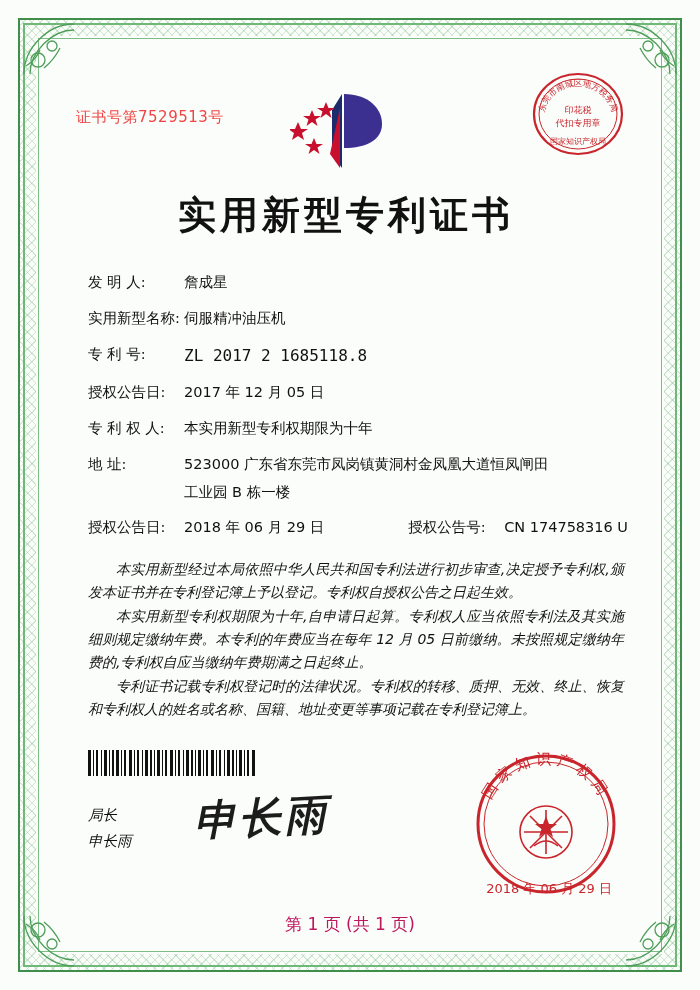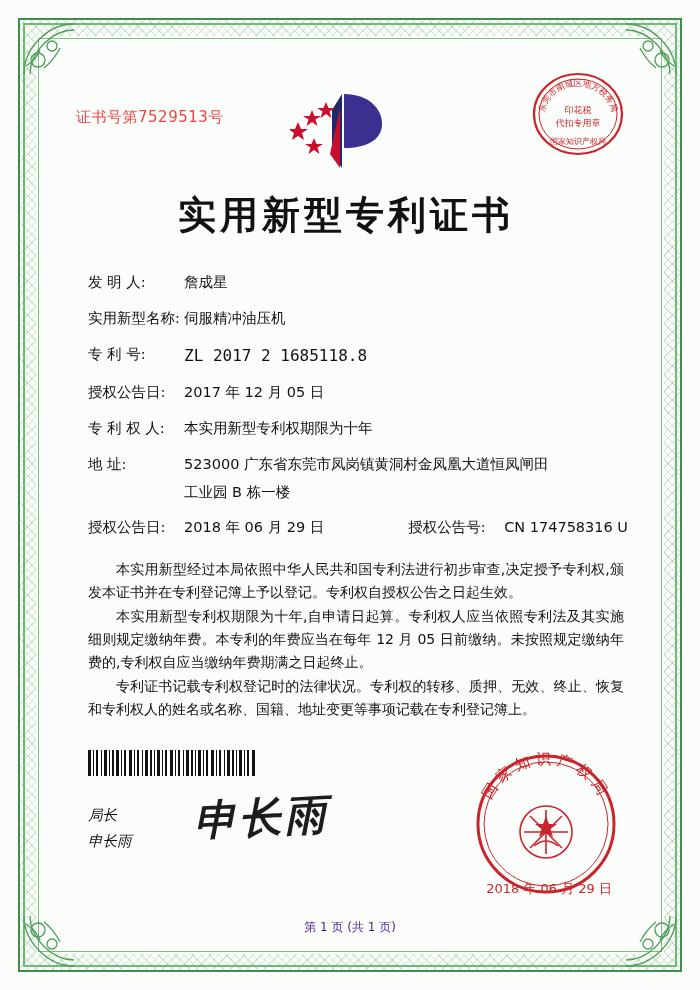--- a/index.html
+++ b/index.html
@@ -86,21 +86,21 @@
   }
   .val{flex:1;}
   .val.mono{font-family:"DejaVu Sans Mono","Liberation Mono",monospace;font-size:16px;}
   .row-two{display:flex;margin-bottom:12px;justify-content:space-between;}
   .half{display:flex;}
   .half.left{width:300px;}
   .addr2{margin-left:96px;margin-top:-8px;margin-bottom:14px;}
 
   .paras{
     position:absolute;left:26px;right:14px;top:498px;
-    font-size:14px;line-height:1.62;color:#111;text-align:justify;
+    font-size:14px;line-height:1.62;color:#111;text-align:justify;font-style:italic;
   }
   .paras p{margin:0 0 2px 0;text-indent:2em;}
 
   .barcode{
     position:absolute;left:26px;top:690px;
     width:168px;height:26px;
   }
   .sign-label{
     position:absolute;left:26px;top:742px;
     font-size:14.5px;line-height:1.8;color:#111;font-style:italic;
@@ -116,21 +116,21 @@
   .seal-main{
     position:absolute;right:18px;top:690px;width:148px;height:148px;
   }
   .seal-date{
     position:absolute;right:26px;top:820px;
     font-size:13px;color:#c9252c;
     font-family:"DejaVu Sans","Liberation Sans",sans-serif;
   }
   .footer{
     position:absolute;left:0;right:0;bottom:-6px;
-    text-align:center;font-size:12px;color:#4c1d95;
+    text-align:center;font-size:17px;color:#be185d;
   }
 </style>
 </head>
 <body>
 
 <div class="page">
 
   <div class="border-outer"></div>
   <div class="guilloche"></div>
   <div class="border-inner"></div>

